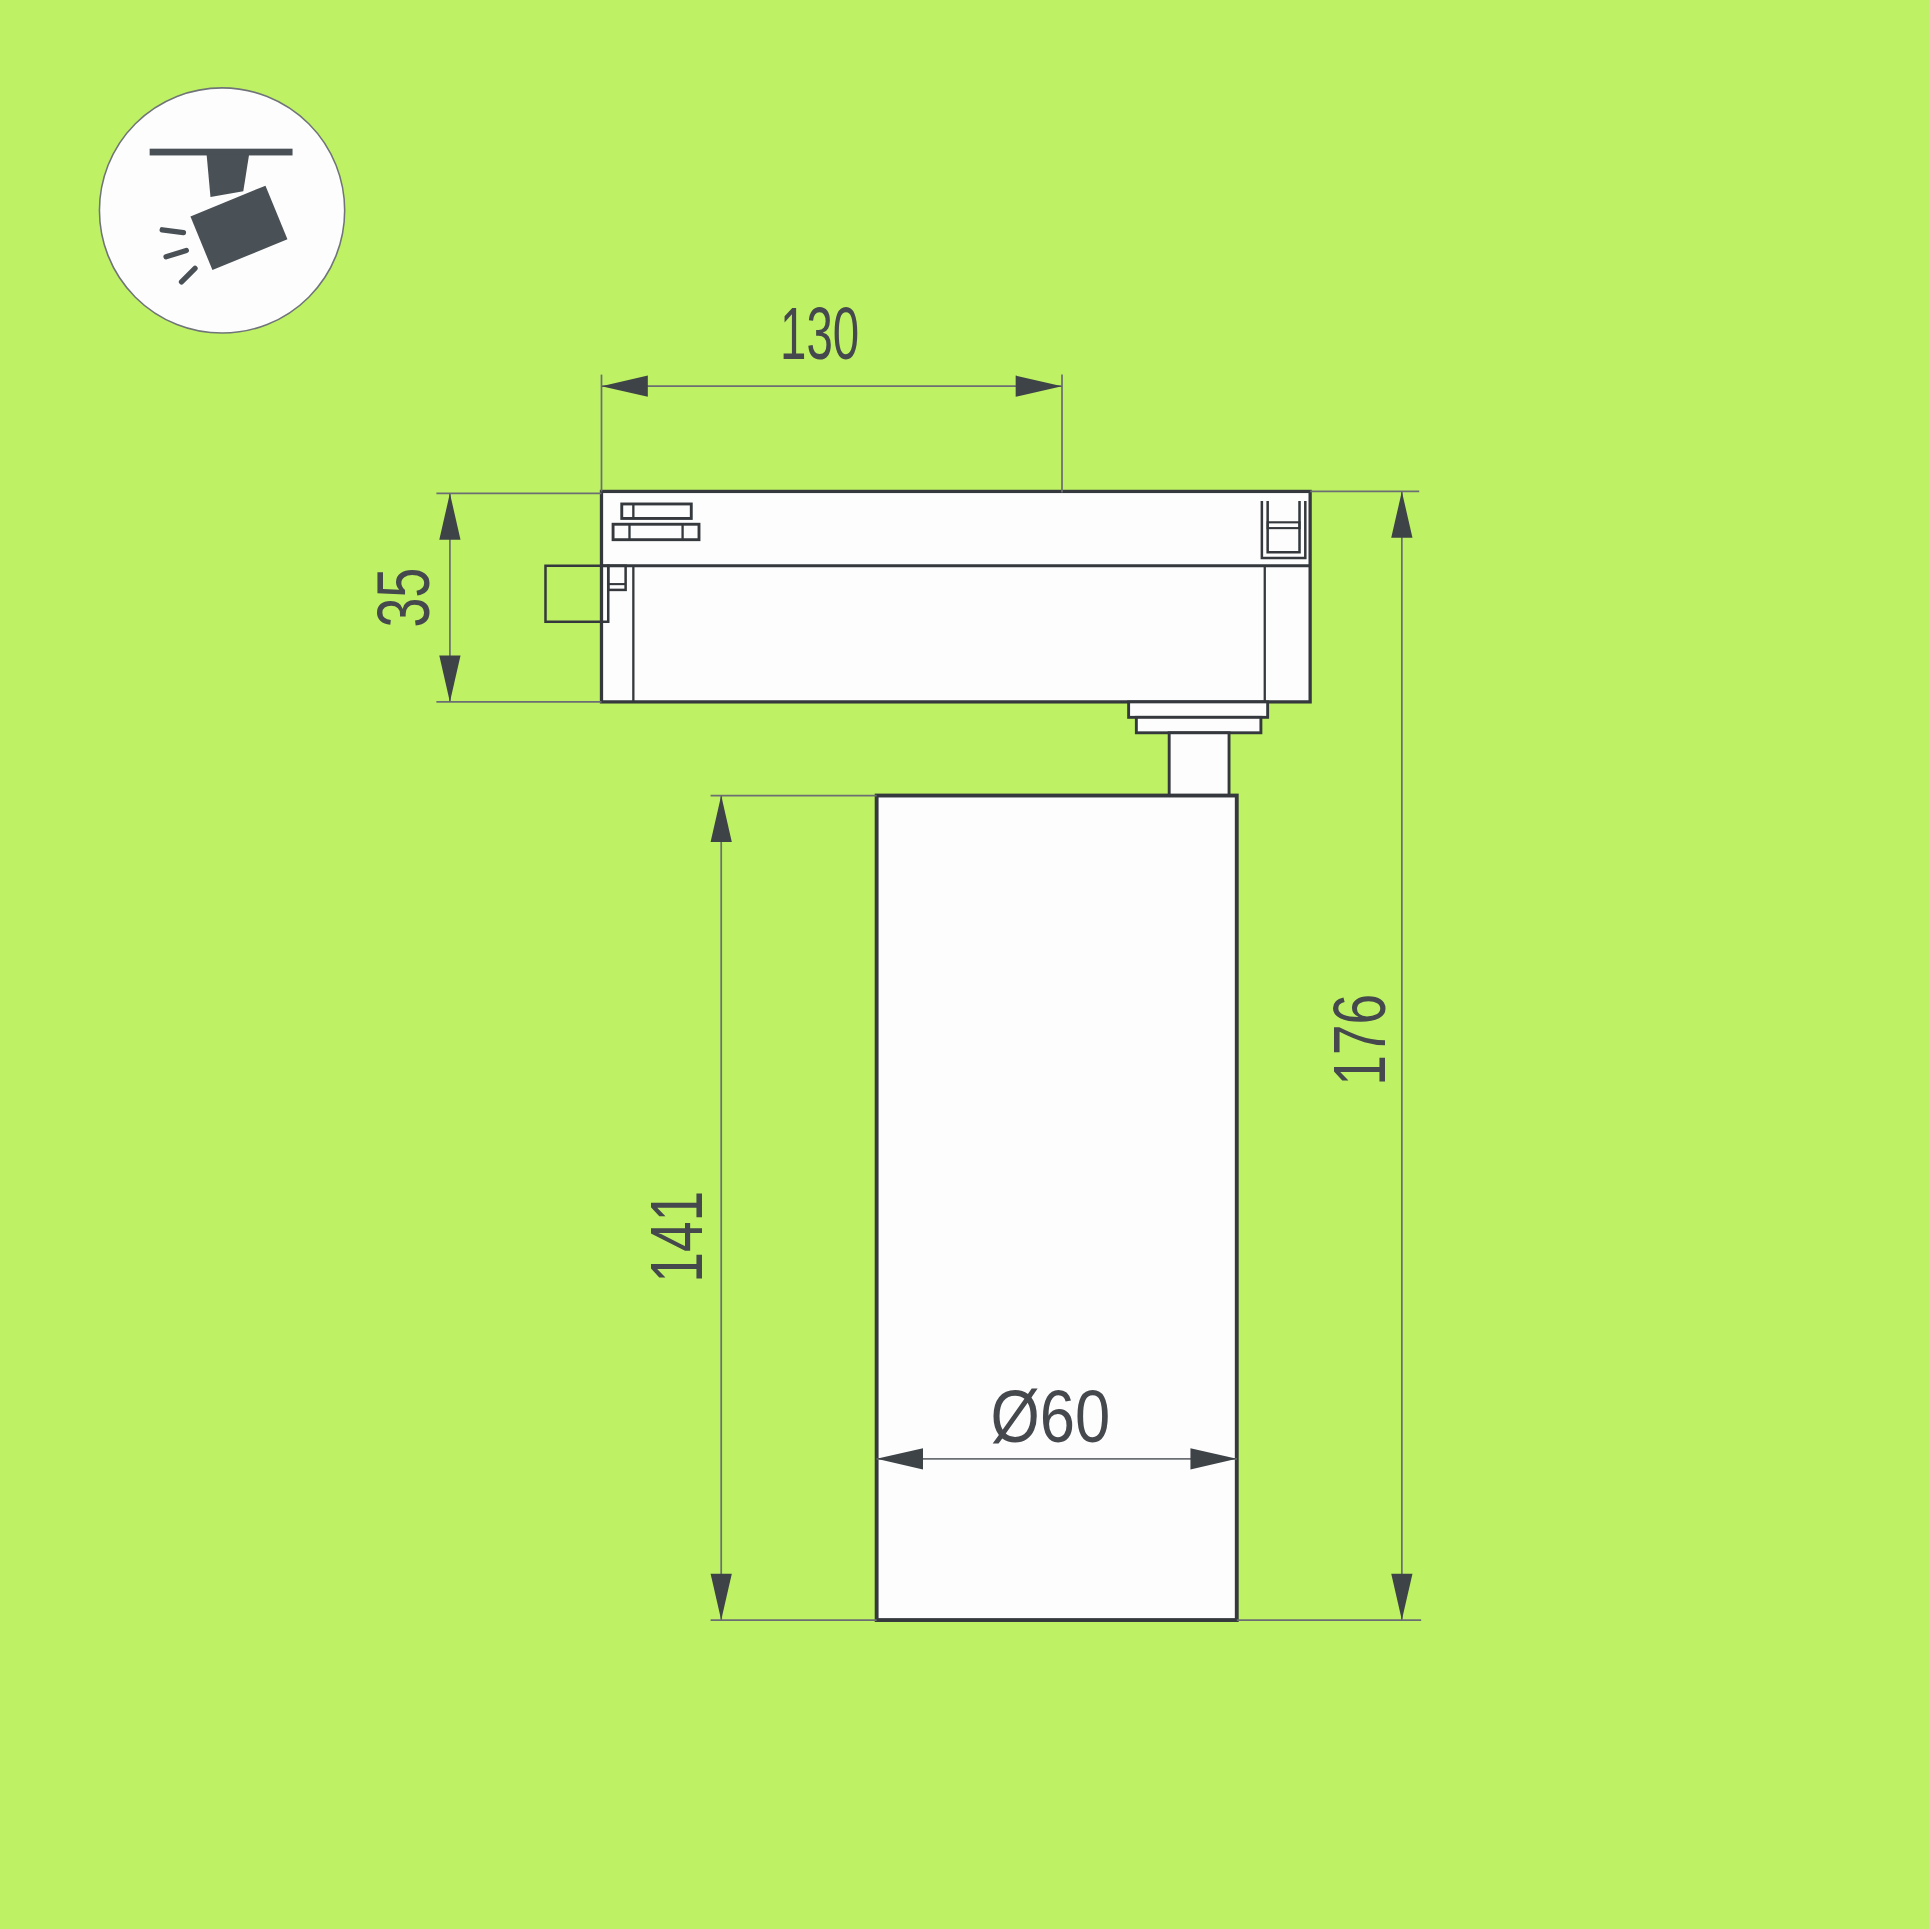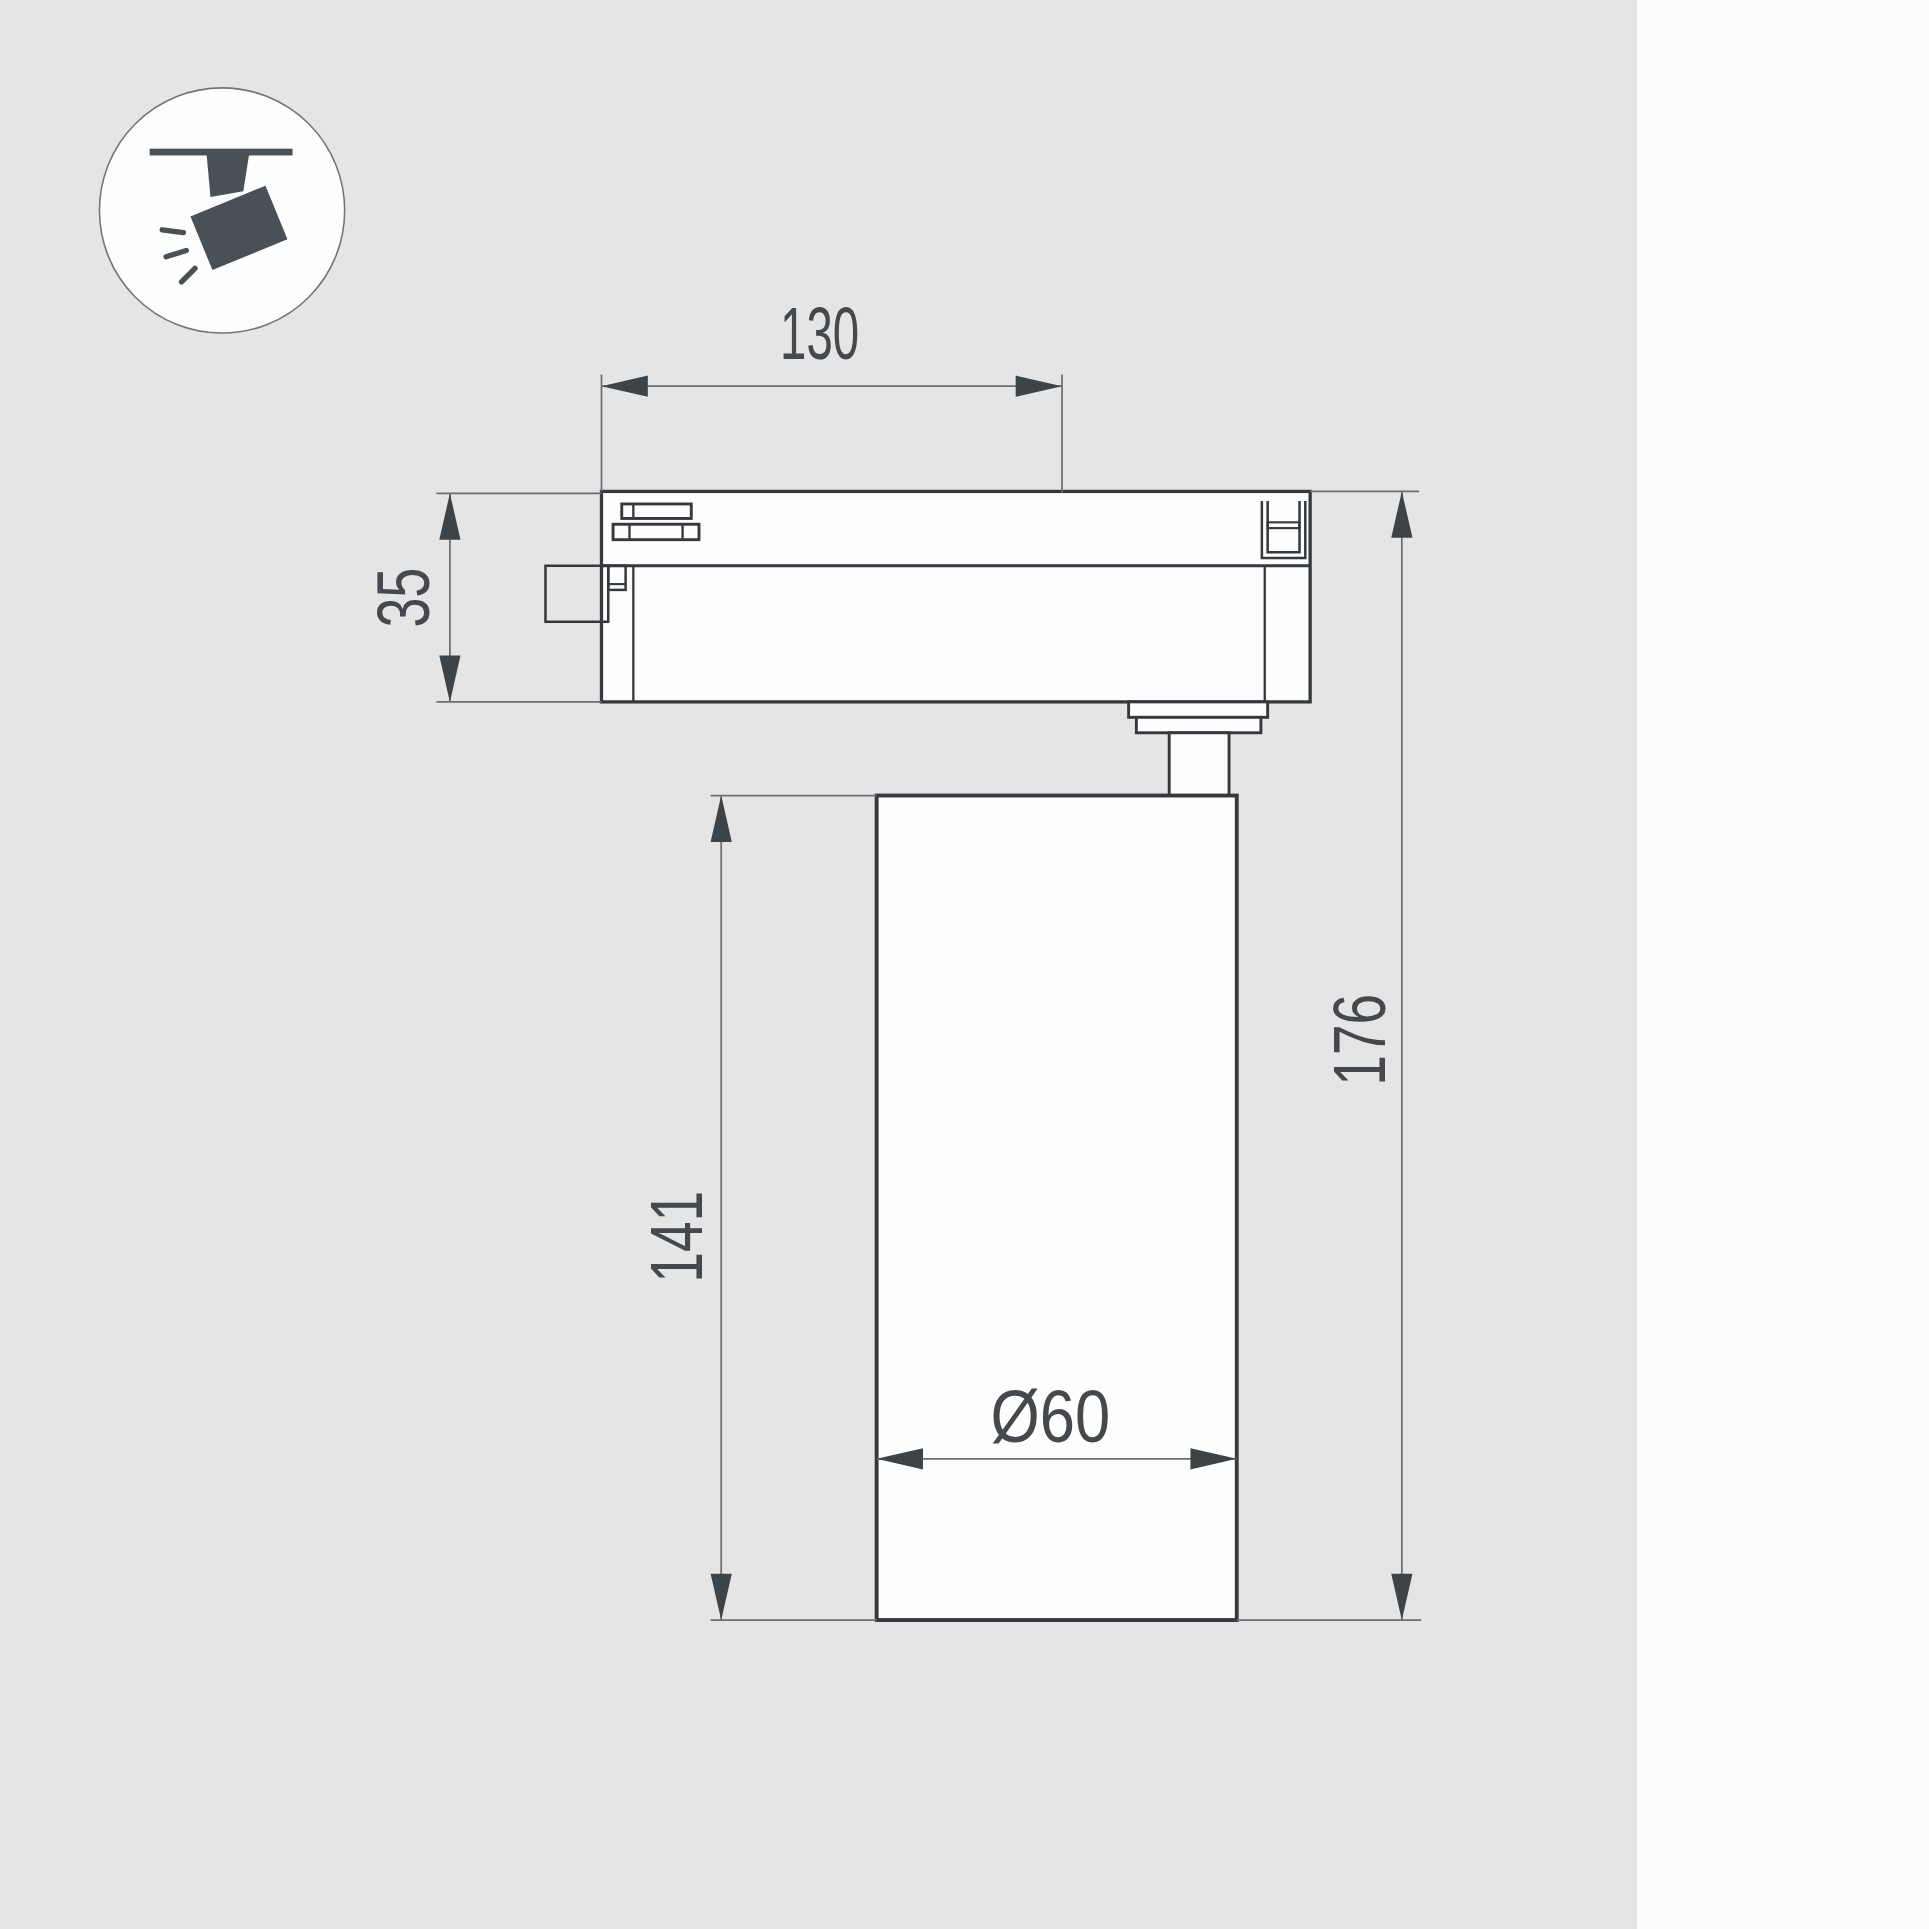--- a/index.html
+++ b/index.html
@@ -3,23 +3,23 @@
 <meta charset="utf-8">
 <style>
   html, body {
     margin: 0;
     padding: 0;
     background: #fbfbfb;
     font-family: "Liberation Sans", sans-serif;
   }
   .canvas {
     position: relative;
-    width: 1637px;
+    width: 1929px;
     height: 1929px;
-    background: #e5e5e5;
+    background: #bef264;
     overflow: hidden;
   }
   svg { display: block; }
   .dim-text {
     fill: #45494d;
     font-family: "Liberation Sans", sans-serif;
     font-size: 76px;
     font-weight: 400;
   }
 </style>

